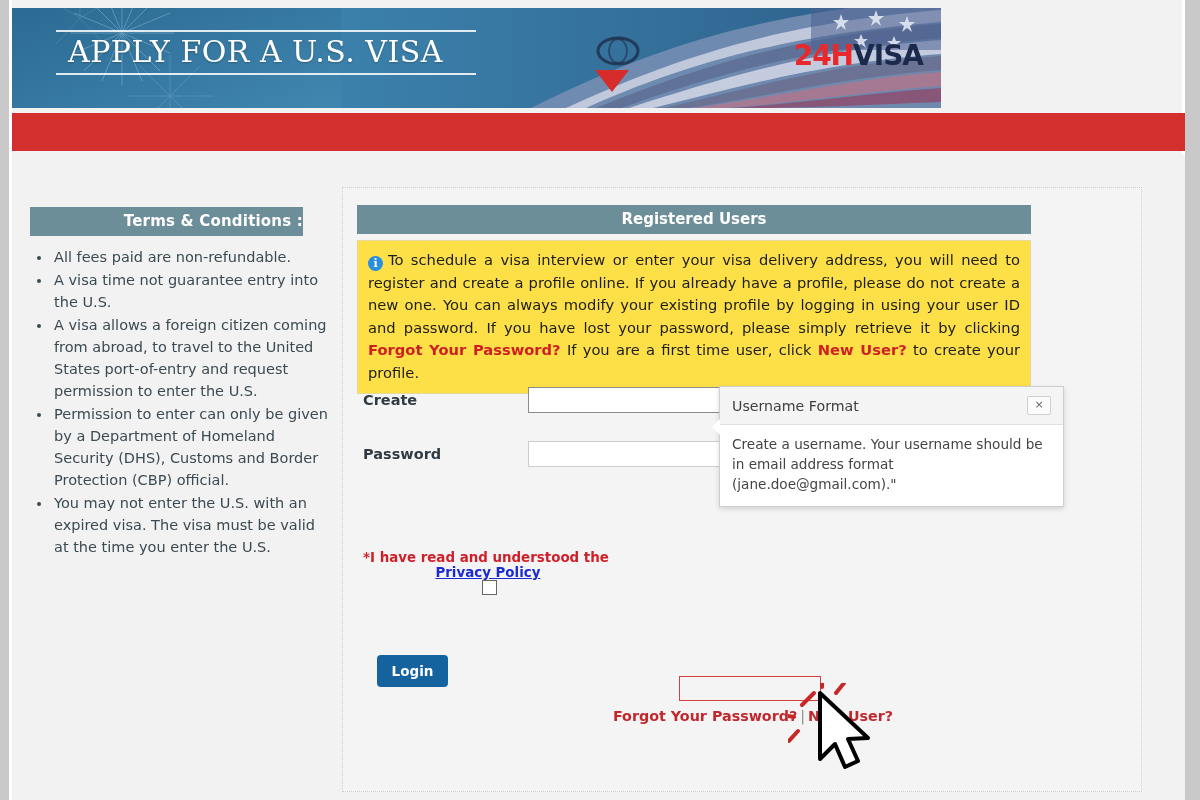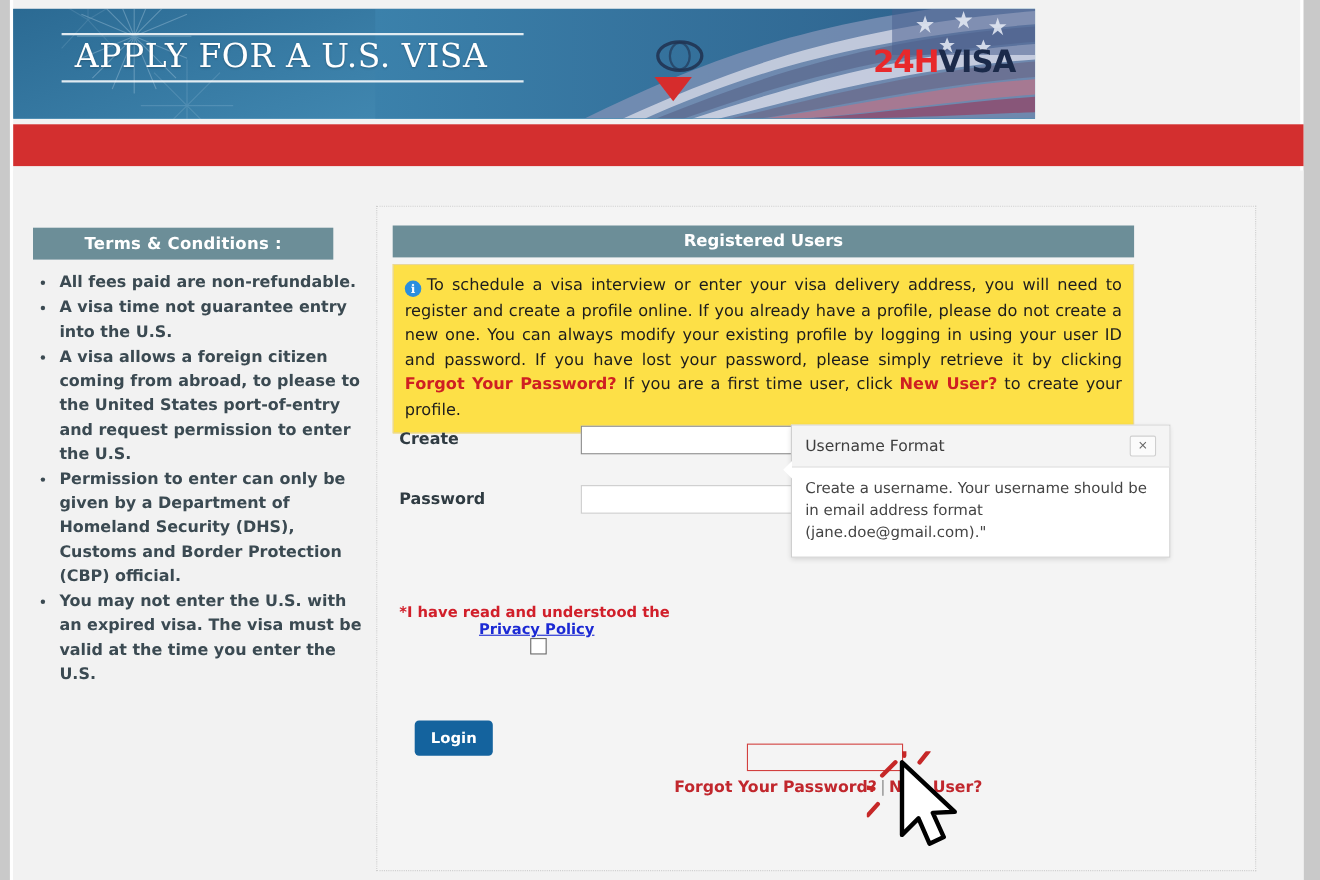--- a/index.html
+++ b/index.html
@@ -106,32 +106,32 @@
   
   .terms {
     position: absolute; left: 18px; top: 52px; width: 300px;
   }
   .terms-head {
     width: 273px;
     background: #6c8e98;
     color: #ffffff;
     font-weight: bold;
     font-size: 15px;
-    text-align: center;
+    text-align: right;
     padding: 5px 0 6px 0;
     letter-spacing: .2px;
   }
   .terms ul {
     margin: 10px 0 0 0;
     padding-left: 22px;
     list-style: disc;
   }
   .terms li {
     color: #3b4a52;
-    font-weight: bold;
+    font-weight: normal;
     font-size: 14.5px;
     line-height: 22px;
     margin-bottom: 1px;
     padding-left: 2px;
   }
 
   
   .panel {
     position: absolute;
     left: 330px; top: 32px;
@@ -406,21 +406,21 @@
 
   <div class="redbar"></div>
 
   <div class="content">
 
     <div class="terms">
       <div class="terms-head">Terms &amp; Conditions :</div>
       <ul>
         <li>All fees paid are non-refundable.</li>
         <li>A visa time not guarantee entry into the U.S.</li>
-        <li>A visa allows a foreign citizen coming from abroad, to please to the United States port-of-entry and request permission to enter the U.S.</li>
+        <li>A visa allows a foreign citizen coming from abroad, to travel to the United States port-of-entry and request permission to enter the U.S.</li>
         <li>Permission to enter can only be given by a Department of Homeland Security (DHS), Customs and Border Protection (CBP) official.</li>
         <li>You may not enter the U.S. with an expired visa. The visa must be valid at the time you enter the U.S.</li>
       </ul>
     </div>
 
     <div class="panel">
       <div class="panel-head">Registered Users</div>
 
       <div class="infobox">
         <span class="info-icon">i</span><span>To schedule a visa interview or enter your visa delivery address, you will need to register and create a profile online. If you already have a profile, please do not create a new one. You can always modify your existing profile by logging in using your user ID and password. If you have lost your password, please simply retrieve it by clicking </span><span class="red-link">Forgot Your Password?</span><span> If you are a first time user, click </span><span class="red-link">New User?</span><span> to create your profile.</span>

